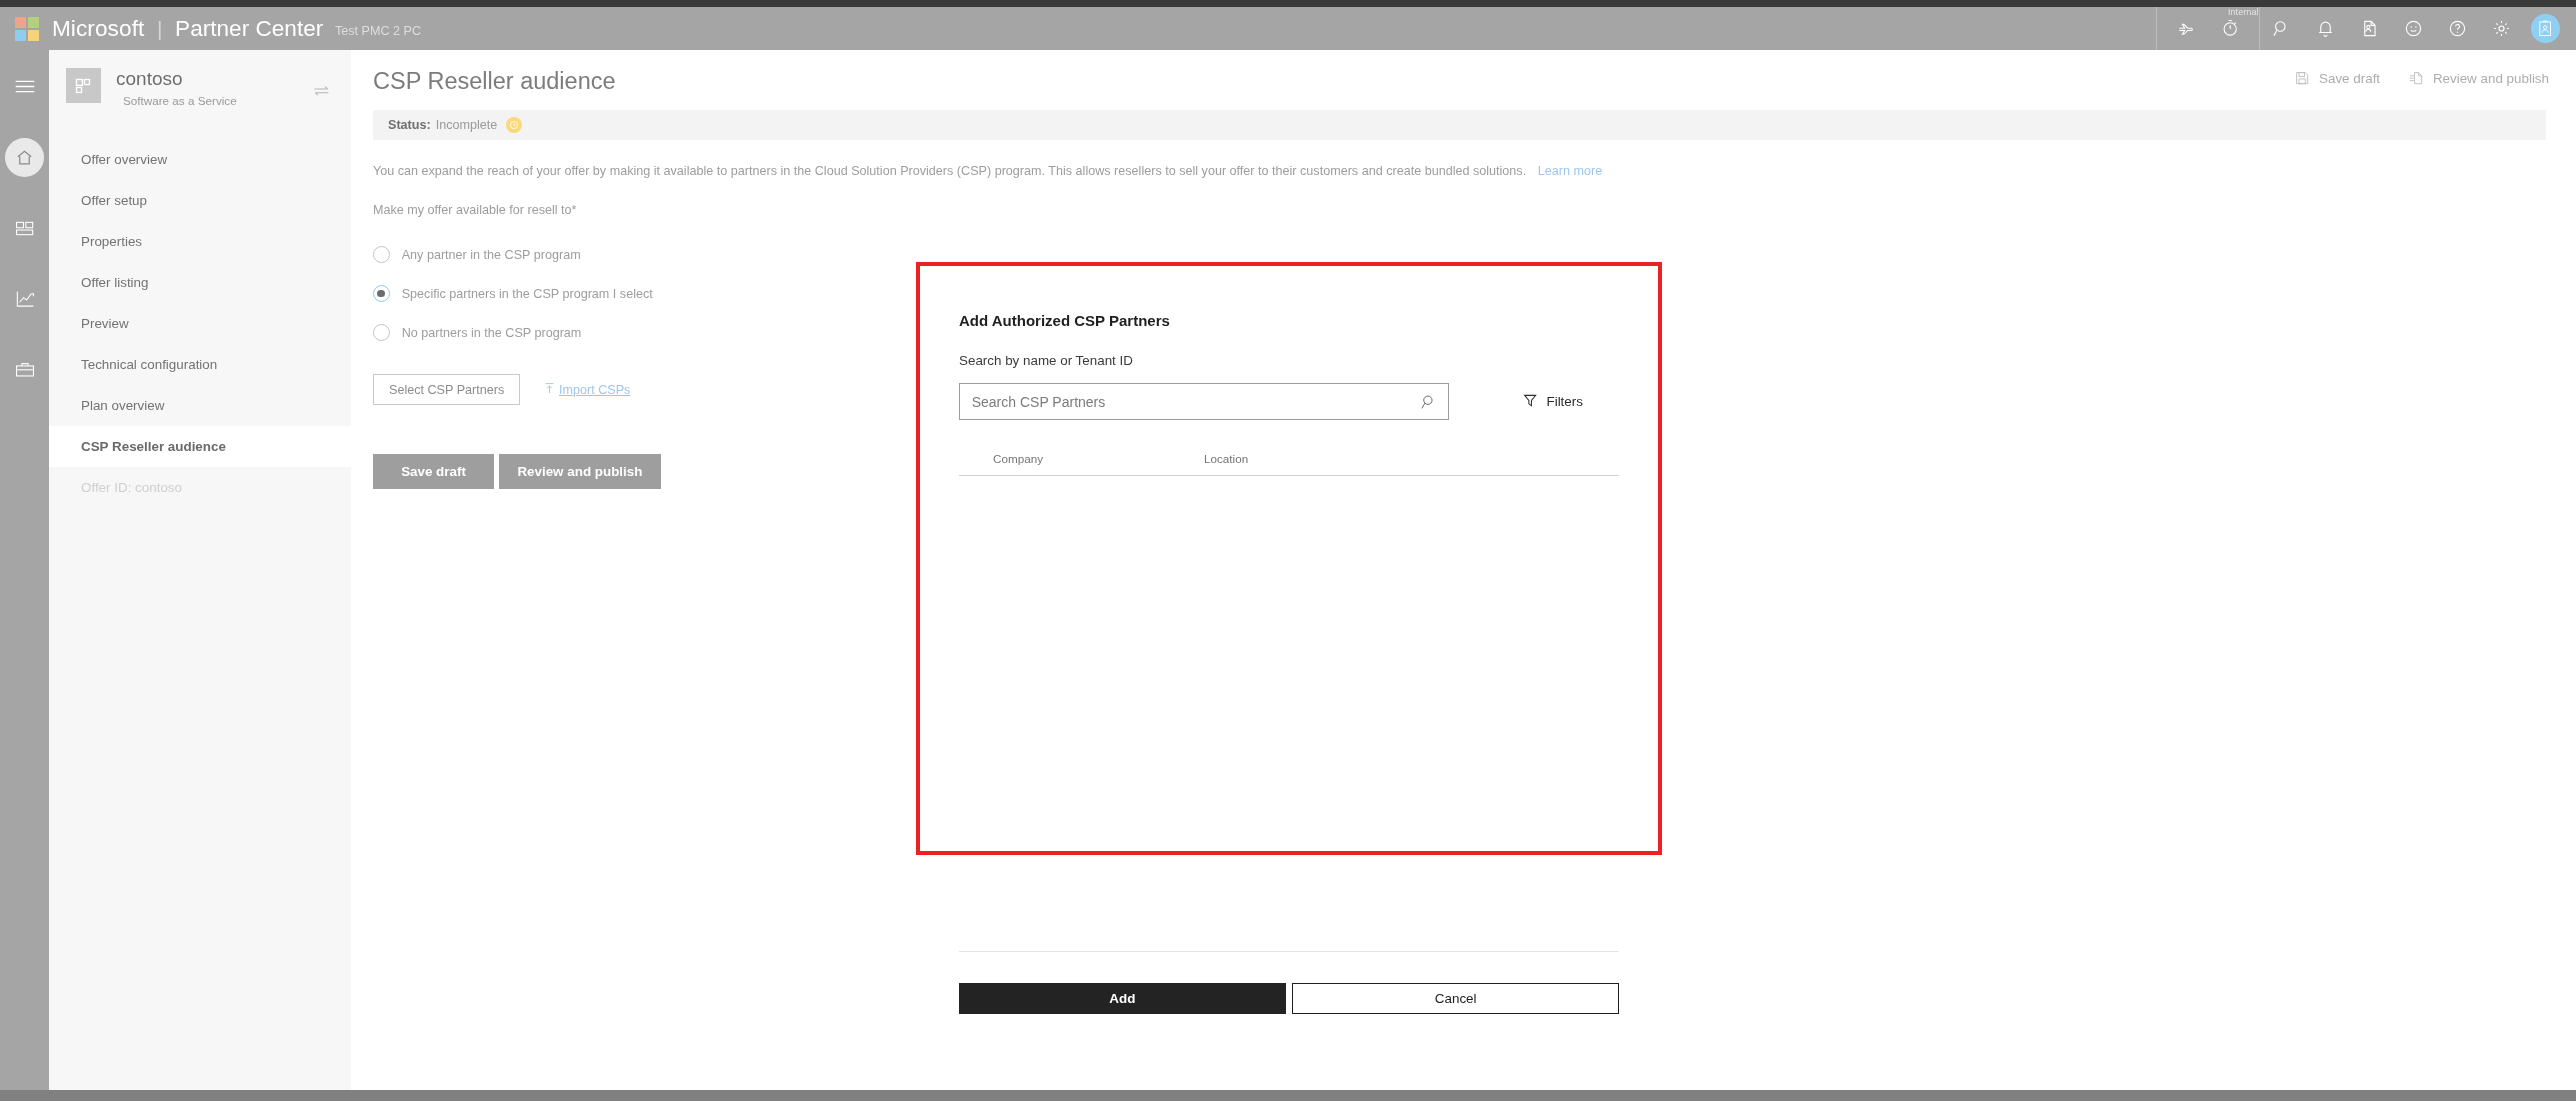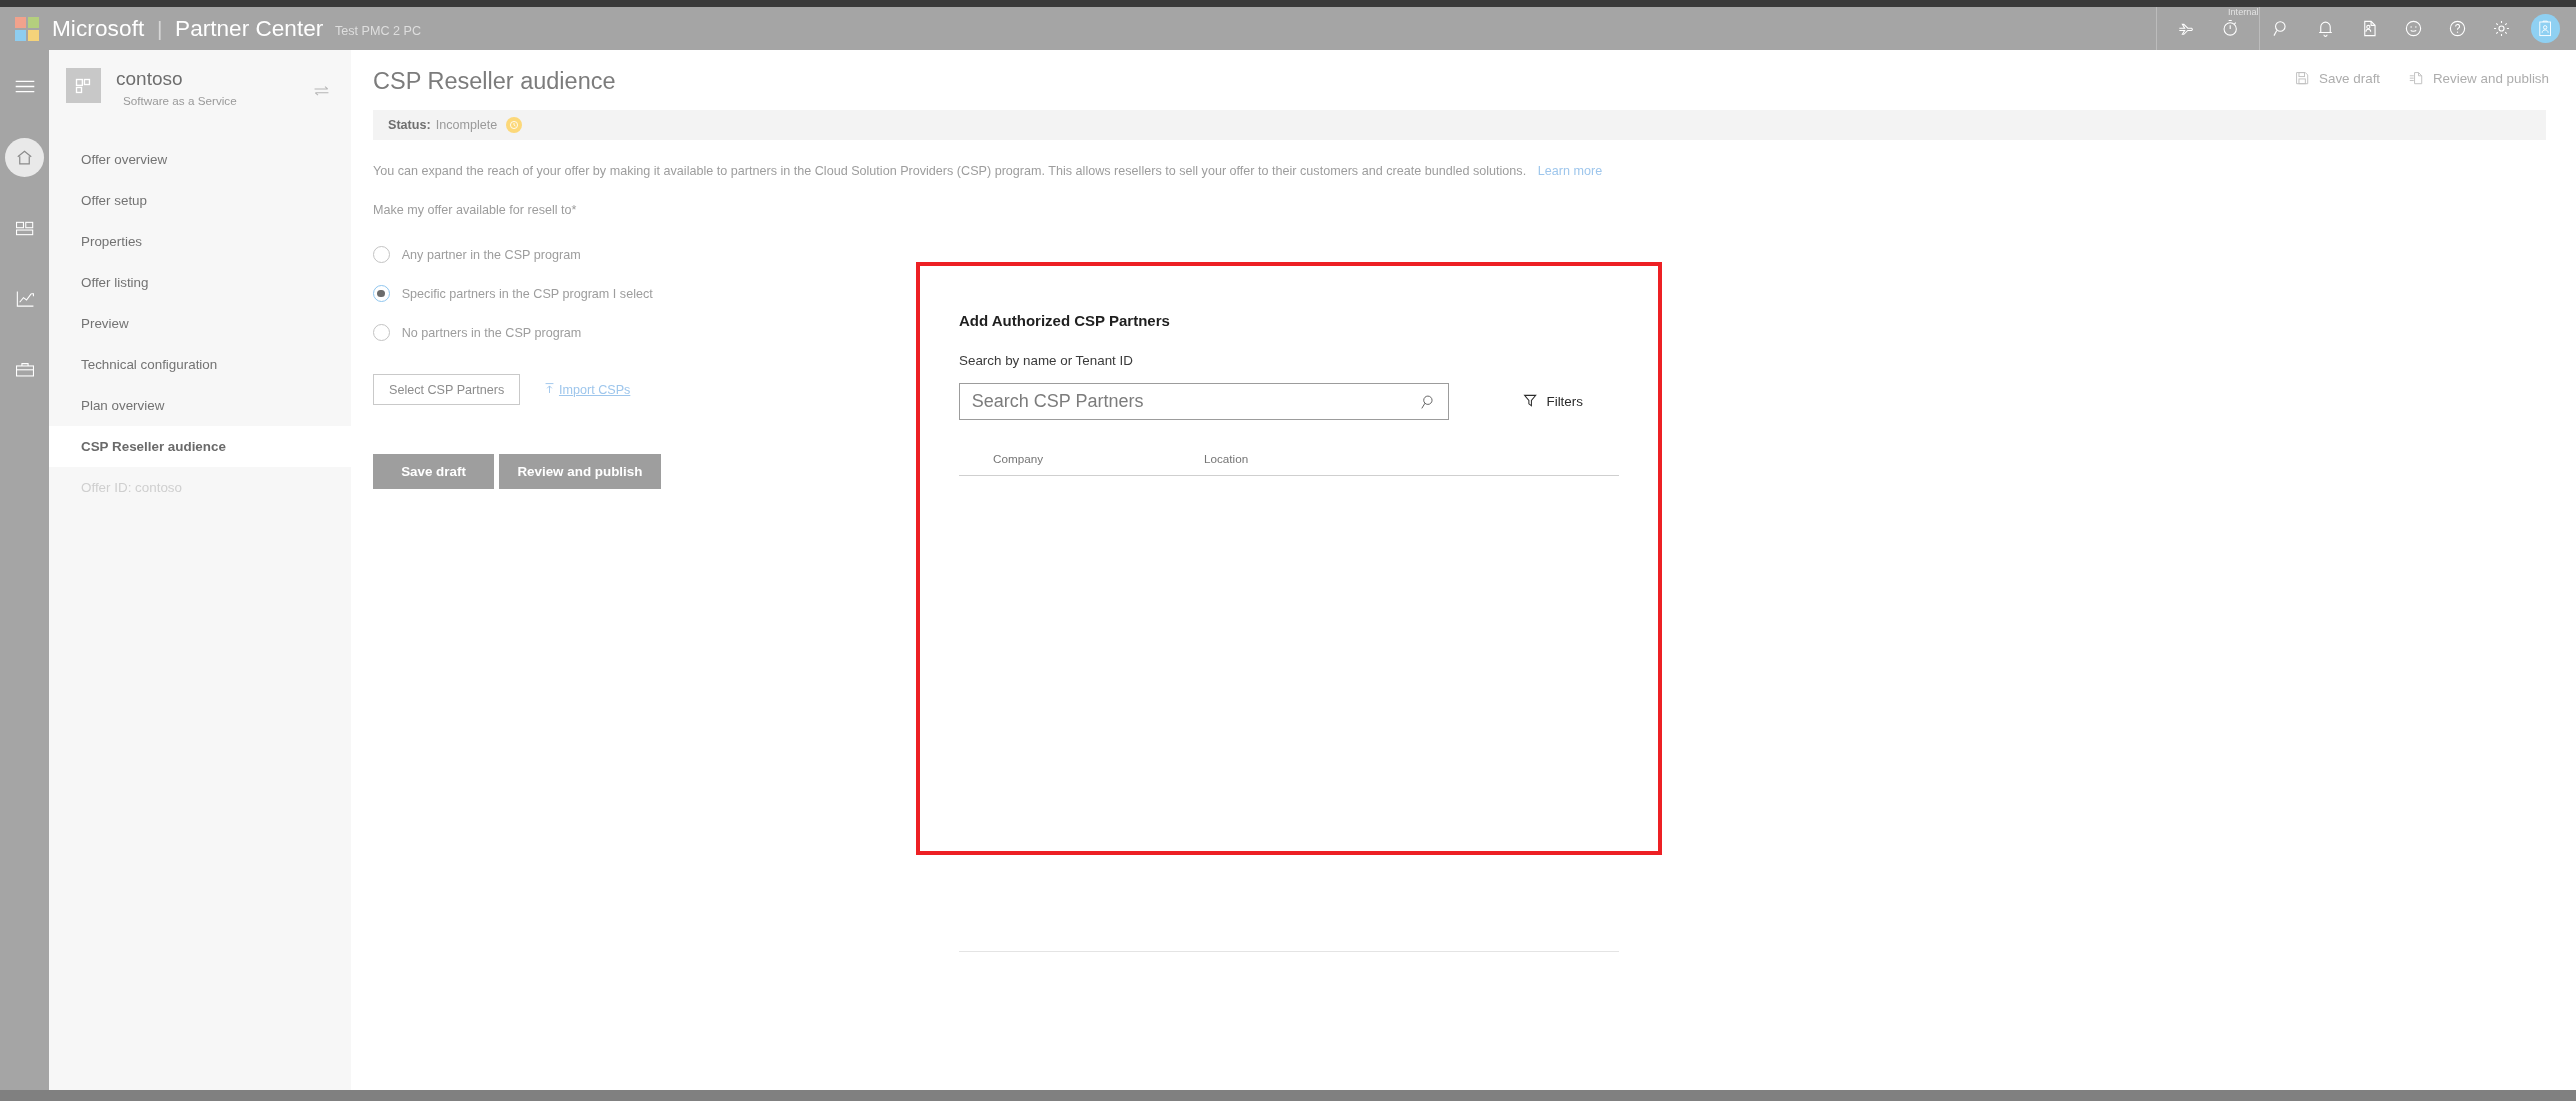--- a/index.html
+++ b/index.html
@@ -323,21 +323,21 @@
   .search-box {
     position: relative;
     width: 490px; height: 37px;
     border: 0.8px solid #9c9c9c;
     background: #ffffff;
     display: flex; align-items: center;
   }
   .search-input {
     border: none; outline: none;
     background: transparent;
-    font-size: 18px;
+    font-size: 14px;
     color: #4b4b4b;
     padding: 0 37px 0 11.7px;
     width: 100%;
     height: 100%;
     font-family: "Liberation Sans", sans-serif;
   }
   .search-input::placeholder { color: #7c7c7c; }
   .search-mag {
     position: absolute; right: 11px; top: 9.2px;
     color: #5e5e5e;
@@ -669,19 +669,23 @@
       </div>
 
       <div class="table-head">
         <span class="col-company">Company</span>
         <span class="col-location">Location</span>
       </div>
 
       <div class="table-body"></div>
       <div class="table-foot-rule"></div>
 
+      <div class="modal-btns">
+        <button class="btn-add">Add</button>
+        <button class="btn-cancel">Cancel</button>
+      </div>
     </div>
   </div>
 
   <div class="bottom-bar"></div>
 
 </div>
 
 
 </body></html>

